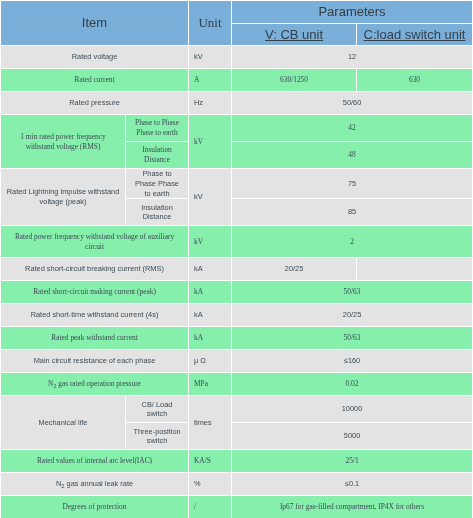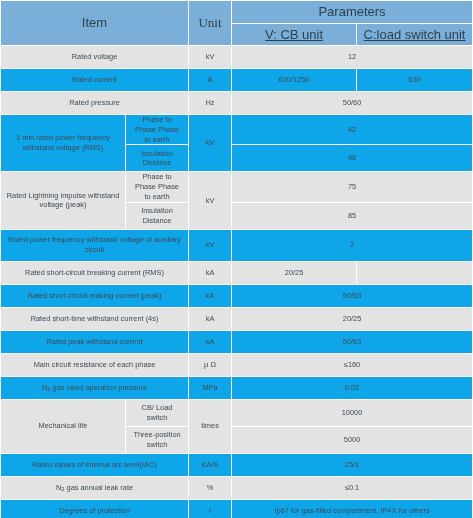--- a/index.html
+++ b/index.html
@@ -35,25 +35,25 @@
     text-align: center;
     font-size: 13px;
   }
   .hdr-item { height: 44px; }
   .hdr-unit { height: 44px; font-family: Liberation Serif, serif; }
   .hdr-params { height: 21px; }
   .hdr-sub { height: 21px; text-decoration: underline; }
 
   
   .gray  { background: #e3e3e3; }
-  .blue  { background: #0ea5e9; }
+  .blue  { background: #86efac; font-family: Liberation Serif, serif; }
 
   .item-cell { text-align: center; }
   .sub-cell  { text-align: center; }
-  .unit-cell { text-align: center; }
+  .unit-cell { }
   .val-cell  { text-align: center; }
 
   .r-std { height: 22px; }
   .r-tall { height: 31px; }
   .r-sub { height: 26px; }
 
   sub { font-size: 0.78em; vertical-align: baseline; position: relative; top: 1.6px; }
 </style>
 </head>
 <body>

